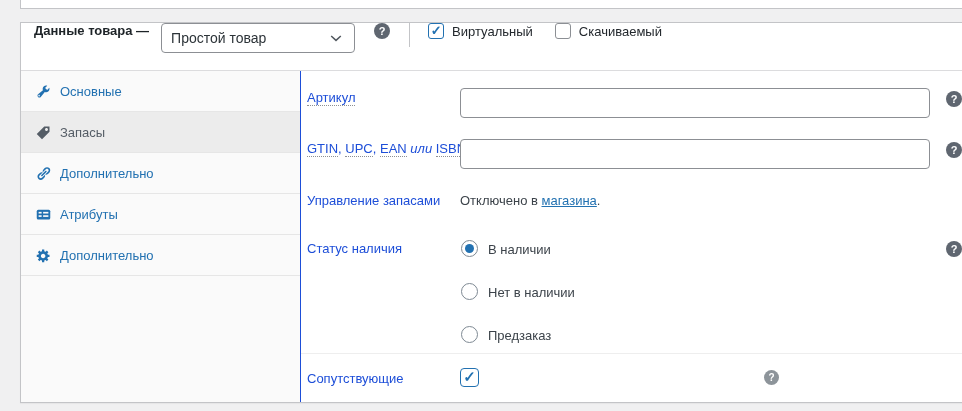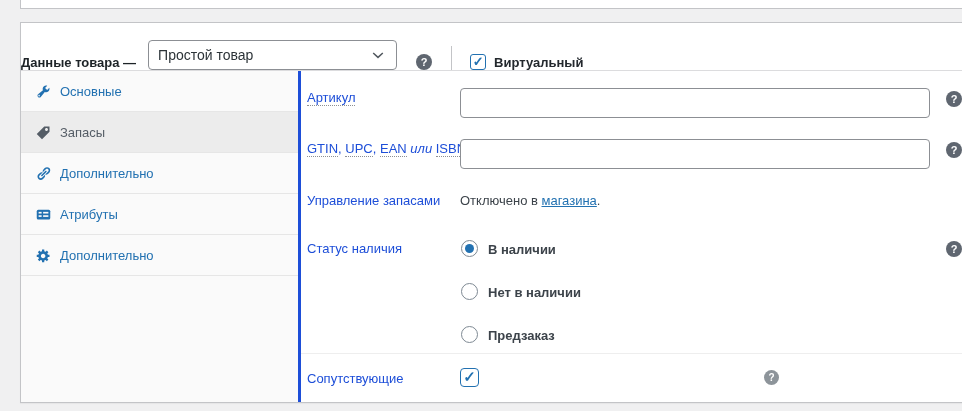--- a/index.html
+++ b/index.html
@@ -21,27 +21,28 @@
   .panel {
     position: absolute; left: 20px; top: 22px; right: 0; height: 381px;
     background: #fff;
     border: 1px solid #c3c4c7;
     border-right: none;
     box-shadow: 0 1px 1px rgba(0,0,0,.04);
   }
   
   .panel-header {
     height: 48px;
-    display: flex; align-items: flex-end;
+    display: flex; align-items: flex-start;
+    padding-left: 13px;
     border-bottom: 1px solid #dcdcde;
     background: #fff;
   }
   .panel-title { font-weight: 700; color: #1d2327; margin-right: 12px; white-space: nowrap; }
   .type-select {
-    width: 249px; height: 30px;
+    width: 194px; height: 30px;
     border: 1px solid #8c8f94; border-radius: 4px;
     background: #fff;
     display: flex; align-items: center; justify-content: space-between;
     padding: 0 10px 0 9px;
     font-size: 14px; color: #2c3338;
     cursor: pointer;
   }
   .chev svg { display: block; }
   .help-tip {
     width: 16px; height: 16px; border-radius: 50%;
@@ -56,27 +57,27 @@
   .cb-group { display: flex; align-items: center; margin-left: 18px; cursor: pointer; }
   .cb-group + .cb-group { margin-left: 22px; }
   .cb-box {
     width: 16px; height: 16px; border-radius: 3px;
     border: 1px solid #8c8f94; background: #fff;
     display: inline-flex; align-items: center; justify-content: center;
     margin-right: 8px; flex: 0 0 auto;
   }
   .cb-box.checked { border-color: #2271b1; }
   .cb-box .mark { color: #2271b1; font-size: 13px; font-weight: 700; line-height: 1; transform: translateY(-1px); }
-  .cb-label { font-weight: 700; color: #23282d; }
+  .cb-label { font-weight: 400; color: #23282d; }
   
   .panel-body { display: flex; height: 331px; }
   .tabs {
     width: 280px; flex: 0 0 280px;
     background: #fafafa;
-    border-right: 3px solid #1d4ed8;
+    border-right: 1px solid #1d4ed8;
     list-style: none;
   }
   .tab {
     height: 41px;
     display: flex; align-items: center;
     padding-left: 14px;
     border-bottom: 1px solid #e6e6e6;
     color: #2271b1;
     cursor: pointer;
   }
@@ -98,21 +99,21 @@
   .value-text { position: absolute; left: 159px; color: #3c434a; }
   .value-text a { color: #2271b1; text-align: center; }
   .radio {
     position: absolute; left: 160px;
     width: 17px; height: 17px; border-radius: 50%;
     border: 1px solid #7e8993; background: #fff;
     display: inline-flex; align-items: center; justify-content: center;
     cursor: pointer;
   }
   .radio.selected .dot { width: 9px; height: 9px; border-radius: 50%; background: #2271b1; }
-  .radio-label { position: absolute; left: 187px; color: #3c434a; cursor: pointer; font-weight: bold; }
+  .radio-label { position: absolute; left: 187px; color: #3c434a; cursor: pointer; }
   .divider { position: absolute; left: 0; right: 0; height: 1px; background: #eeeeee; }
   .big-cb {
     position: absolute; left: 159px;
     width: 19px; height: 19px; border-radius: 4px;
     border: 1px solid #2271b1; background: #fff;
     display: inline-flex; align-items: center; justify-content: center;
     cursor: pointer;
   }
   .big-cb .mark { color: #2271b1; font-size: 15px; font-weight: 700; line-height: 1; transform: translateY(-1px); }
 </style>
@@ -138,20 +139,24 @@
     <span class="help-tip header-help">?</span>
     <span class="v-sep"></span>
 
     <span class="cb-group">
       <span class="cb-box checked">
           <span class="mark">✓</span>
         </span>
       <span class="cb-label">Виртуальный</span>
     </span>
 
+    <span class="cb-group">
+      <span class="cb-box"></span>
+      <span class="cb-label">Скачиваемый</span>
+    </span>
   </div>
 
   <div class="panel-body">
     <ul class="tabs">
       <li class="tab">
         <span class="t-icon">
           <svg width="15" height="15" viewBox="0 0 20 20" fill="currentColor">
               <path d="M16.68 9.77c-1.34 1.34-3.3 1.67-4.95.99l-5.41 6.52c-.99.99-2.59.99-3.58 0s-.99-2.59 0-3.57l6.52-5.42c-.68-1.65-.35-3.61.99-4.95 1.28-1.28 3.12-1.62 4.72-1.06l-2.89 2.89 2.82 2.82 2.86-2.87c.53 1.58.18 3.39-1.08 4.65zm-13.27 6.44c.39.39 1.04.39 1.43 0s.39-1.04 0-1.43-1.04-.39-1.43 0-.39 1.04 0 1.43z"></path>
             </svg>
         </span>

